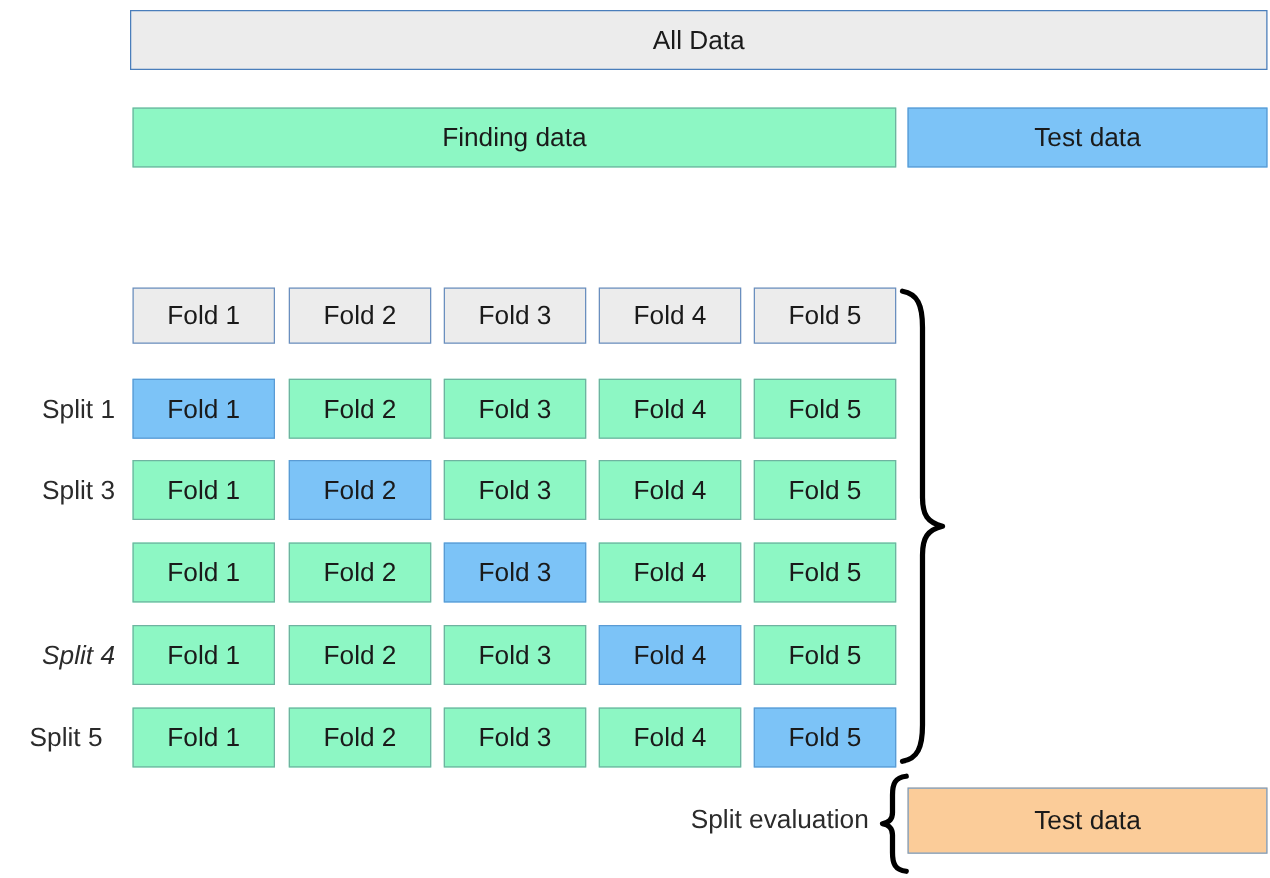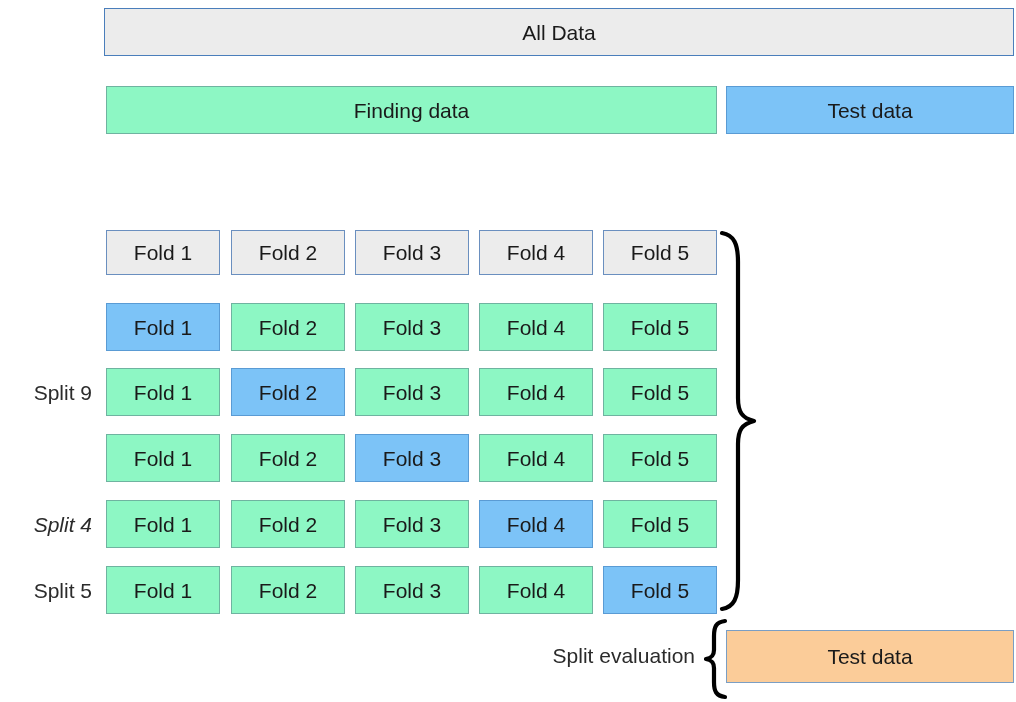--- a/index.html
+++ b/index.html
@@ -70,37 +70,38 @@
   <div class="box" style="left:355px; top:230px; width:114px; height:45px; background:#ececec;">
     <span class="fold-text">Fold 3</span>
   </div>
   <div class="box" style="left:479px; top:230px; width:114px; height:45px; background:#ececec;">
     <span class="fold-text">Fold 4</span>
   </div>
   <div class="box" style="left:603px; top:230px; width:114px; height:45px; background:#ececec;">
     <span class="fold-text">Fold 5</span>
   </div>
 
+  <div class="label right" style="left:10px; top:303px; width:82px; height:48px;">Split 1</div>
   <div class="box" style="left:106px; top:303px; width:114px; height:48px; background:#7cc3f7; border-color:#5a9bd4;">
     <span class="fold-text">Fold 1</span>
   </div>
   <div class="box" style="left:231px; top:303px; width:114px; height:48px; background:#8df7c4; border-color:#6fb3a0;">
     <span class="fold-text">Fold 2</span>
   </div>
   <div class="box" style="left:355px; top:303px; width:114px; height:48px; background:#8df7c4; border-color:#6fb3a0;">
     <span class="fold-text">Fold 3</span>
   </div>
   <div class="box" style="left:479px; top:303px; width:114px; height:48px; background:#8df7c4; border-color:#6fb3a0;">
     <span class="fold-text">Fold 4</span>
   </div>
   <div class="box" style="left:603px; top:303px; width:114px; height:48px; background:#8df7c4; border-color:#6fb3a0;">
     <span class="fold-text">Fold 5</span>
   </div>
 
-  <div class="label right" style="left:10px; top:368px; width:82px; height:48px;">Split 9</div>
+  <div class="label right" style="left:10px; top:368px; width:82px; height:48px;">Split 3</div>
   <div class="box" style="left:106px; top:368px; width:114px; height:48px; background:#8df7c4; border-color:#6fb3a0;">
     <span class="fold-text">Fold 1</span>
   </div>
   <div class="box" style="left:231px; top:368px; width:114px; height:48px; background:#7cc3f7; border-color:#5a9bd4;">
     <span class="fold-text">Fold 2</span>
   </div>
   <div class="box" style="left:355px; top:368px; width:114px; height:48px; background:#8df7c4; border-color:#6fb3a0;">
     <span class="fold-text">Fold 3</span>
   </div>
   <div class="box" style="left:479px; top:368px; width:114px; height:48px; background:#8df7c4; border-color:#6fb3a0;">
@@ -136,21 +137,21 @@
   <div class="box" style="left:355px; top:500px; width:114px; height:48px; background:#8df7c4; border-color:#6fb3a0;">
     <span class="fold-text">Fold 3</span>
   </div>
   <div class="box" style="left:479px; top:500px; width:114px; height:48px; background:#7cc3f7; border-color:#5a9bd4;">
     <span class="fold-text">Fold 4</span>
   </div>
   <div class="box" style="left:603px; top:500px; width:114px; height:48px; background:#8df7c4; border-color:#6fb3a0;">
     <span class="fold-text">Fold 5</span>
   </div>
 
-  <div class="label right" style="left:10px; top:566px; width:82px; height:48px;">Split 5</div>
+  <div class="label right" style="left:0; top:566px; width:82px; height:48px;">Split 5</div>
   <div class="box" style="left:106px; top:566px; width:114px; height:48px; background:#8df7c4; border-color:#6fb3a0;">
     <span class="fold-text">Fold 1</span>
   </div>
   <div class="box" style="left:231px; top:566px; width:114px; height:48px; background:#8df7c4; border-color:#6fb3a0;">
     <span class="fold-text">Fold 2</span>
   </div>
   <div class="box" style="left:355px; top:566px; width:114px; height:48px; background:#8df7c4; border-color:#6fb3a0;">
     <span class="fold-text">Fold 3</span>
   </div>
   <div class="box" style="left:479px; top:566px; width:114px; height:48px; background:#8df7c4; border-color:#6fb3a0;">

